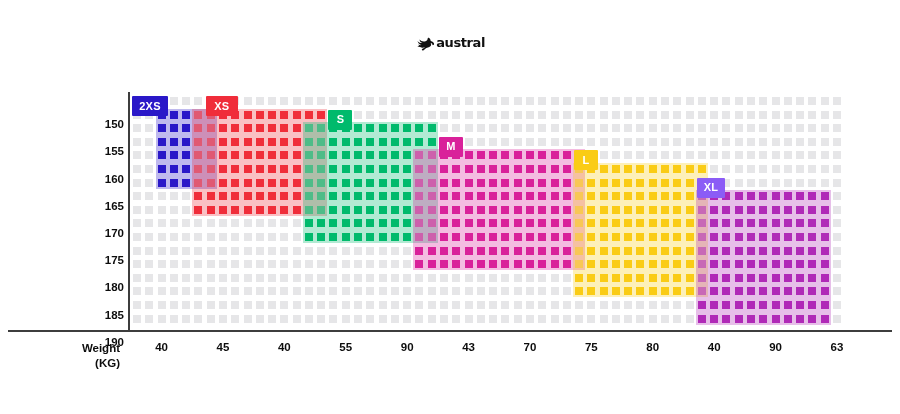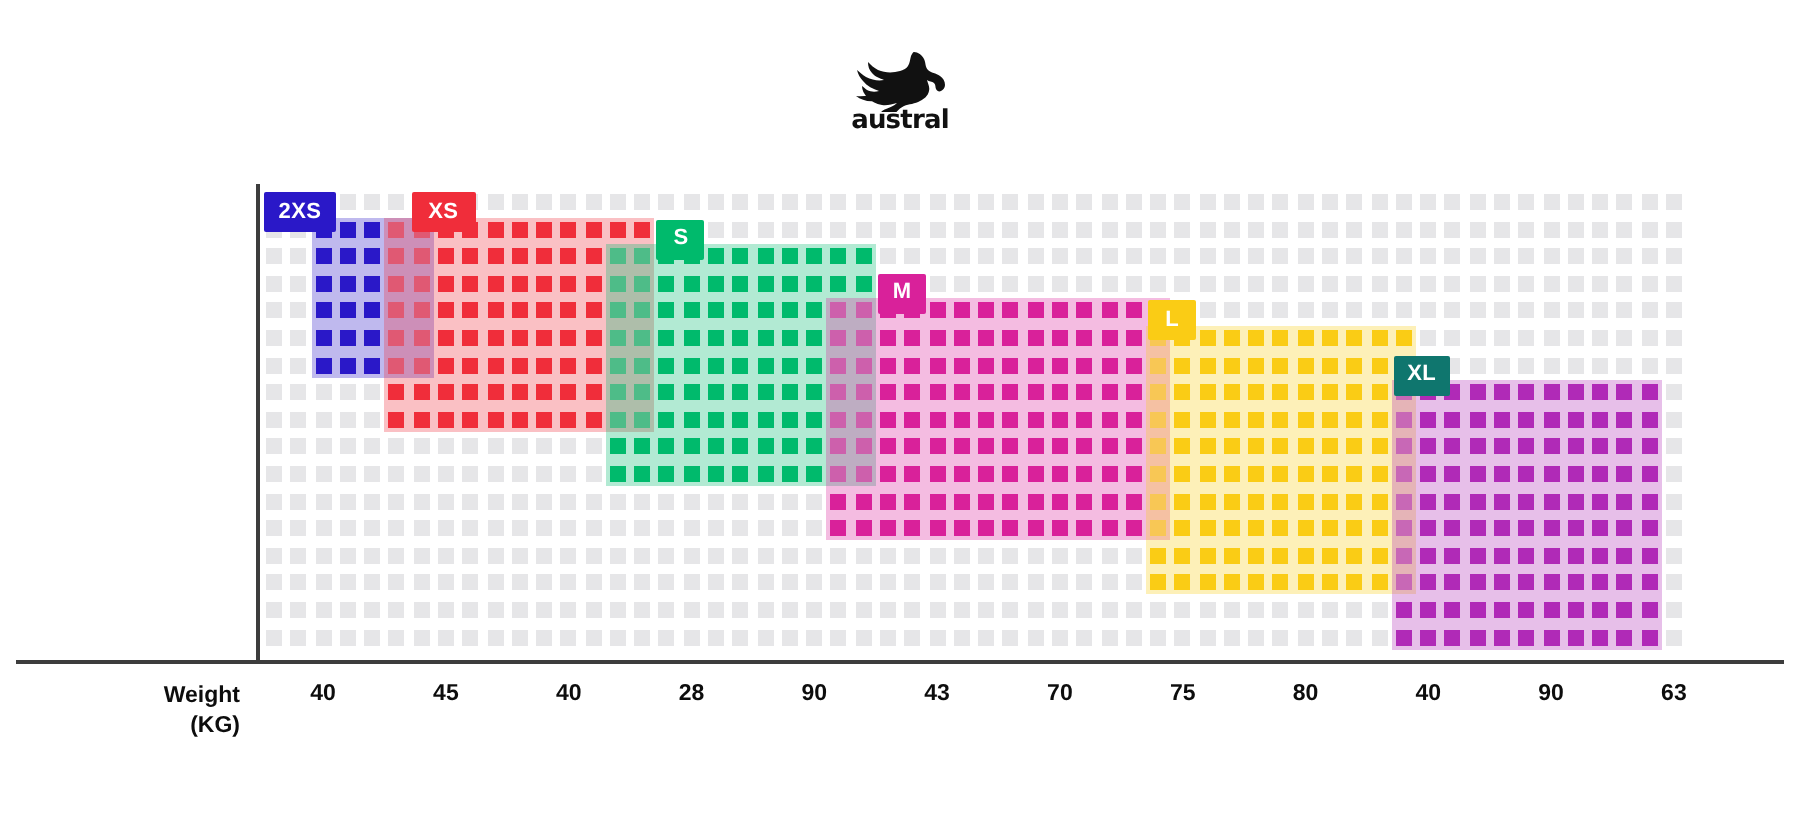--- a/index.html
+++ b/index.html
@@ -30,23 +30,22 @@
     display: flex;
     align-items: center;
     justify-content: center;
     gap: 14px;
   }
   .logo-wrap {
     position: relative;
     width: 70px;
     height: 48px;
     display: flex;
-    flex-direction: column;
     align-items: center;
-    justify-content: flex-end;
+    justify-content: space-between;
   }
   .logo-mark {
     width: 56px;
     height: 32px;
     display: block;
   }
   .logo-word {
     font-family: "DejaVu Sans", sans-serif;
     font-size: 13px;
     font-weight: 700;
@@ -191,25 +190,36 @@
       <div class="logo-word">austral</div>
     </div>
   </div>
 
 
   <div class="x-axis-title">
     <div>Weight</div>
     <div>(KG)</div>
   </div>
 
+  <div class="y-ticks" id="y-ticks">
+      <div class="y-tick" style="top: 28.2px;">150</div>
+      <div class="y-tick" style="top: 55.4px;">155</div>
+      <div class="y-tick" style="top: 82.6px;">160</div>
+      <div class="y-tick" style="top: 109.8px;">165</div>
+      <div class="y-tick" style="top: 137px;">170</div>
+      <div class="y-tick" style="top: 164.2px;">175</div>
+      <div class="y-tick" style="top: 191.4px;">180</div>
+      <div class="y-tick" style="top: 218.6px;">185</div>
+      <div class="y-tick" style="top: 245.8px;">190</div>
+    </div>
   <div class="x-ticks" id="x-ticks">
       <div class="x-tick" style="left: 161.56px;">40</div>
       <div class="x-tick" style="left: 222.96px;">45</div>
       <div class="x-tick" style="left: 284.36px;">40</div>
-      <div class="x-tick" style="left: 345.76px;">28</div>
+      <div class="x-tick" style="left: 345.76px;">55</div>
       <div class="x-tick" style="left: 407.16px;">90</div>
       <div class="x-tick" style="left: 468.56px;">43</div>
       <div class="x-tick" style="left: 529.96px;">70</div>
       <div class="x-tick" style="left: 591.36px;">75</div>
       <div class="x-tick" style="left: 652.76px;">80</div>
       <div class="x-tick" style="left: 714.16px;">40</div>
       <div class="x-tick" style="left: 775.56px;">90</div>
       <div class="x-tick" style="left: 836.96px;">63</div>
     </div>
 
@@ -1207,16 +1217,16 @@
       <div class="cell" style="left: 650.84px; top: 217.6px; background: rgb(176, 42, 183);"></div>
       <div class="cell" style="left: 663.12px; top: 217.6px; background: rgb(176, 42, 183);"></div>
       <div class="cell" style="left: 675.4px; top: 217.6px; background: rgb(176, 42, 183);"></div>
       <div class="cell" style="left: 687.68px; top: 217.6px; background: rgb(176, 42, 183);"></div>
       <div class="cell" style="left: 699.96px; top: 217.6px;"></div>
       <div class="badge" style="background: rgb(42, 24, 200); left: -1px; top: -1px; width: 36px;">2XS</div>
       <div class="badge" style="background: rgb(240, 45, 58); left: 72.68px; top: -1px; width: 32px;">XS</div>
       <div class="badge" style="background: rgb(0, 186, 108); left: 195.48px; top: 12.6px; width: 24px;">S</div>
       <div class="badge" style="background: rgb(217, 33, 154); left: 306px; top: 39.8px; width: 24px;">M</div>
       <div class="badge" style="background: rgb(250, 204, 21); left: 441.08px; top: 53.4px; width: 24px;">L</div>
-      <div class="badge" style="background: #0f766e; left: 563.88px; top: 80.6px; width: 28px;">XL</div>
+      <div class="badge" style="background: #8b5cf6; left: 563.88px; top: 80.6px; width: 28px;">XL</div>
     </div>
 
 </div>
 
 </body></html>

